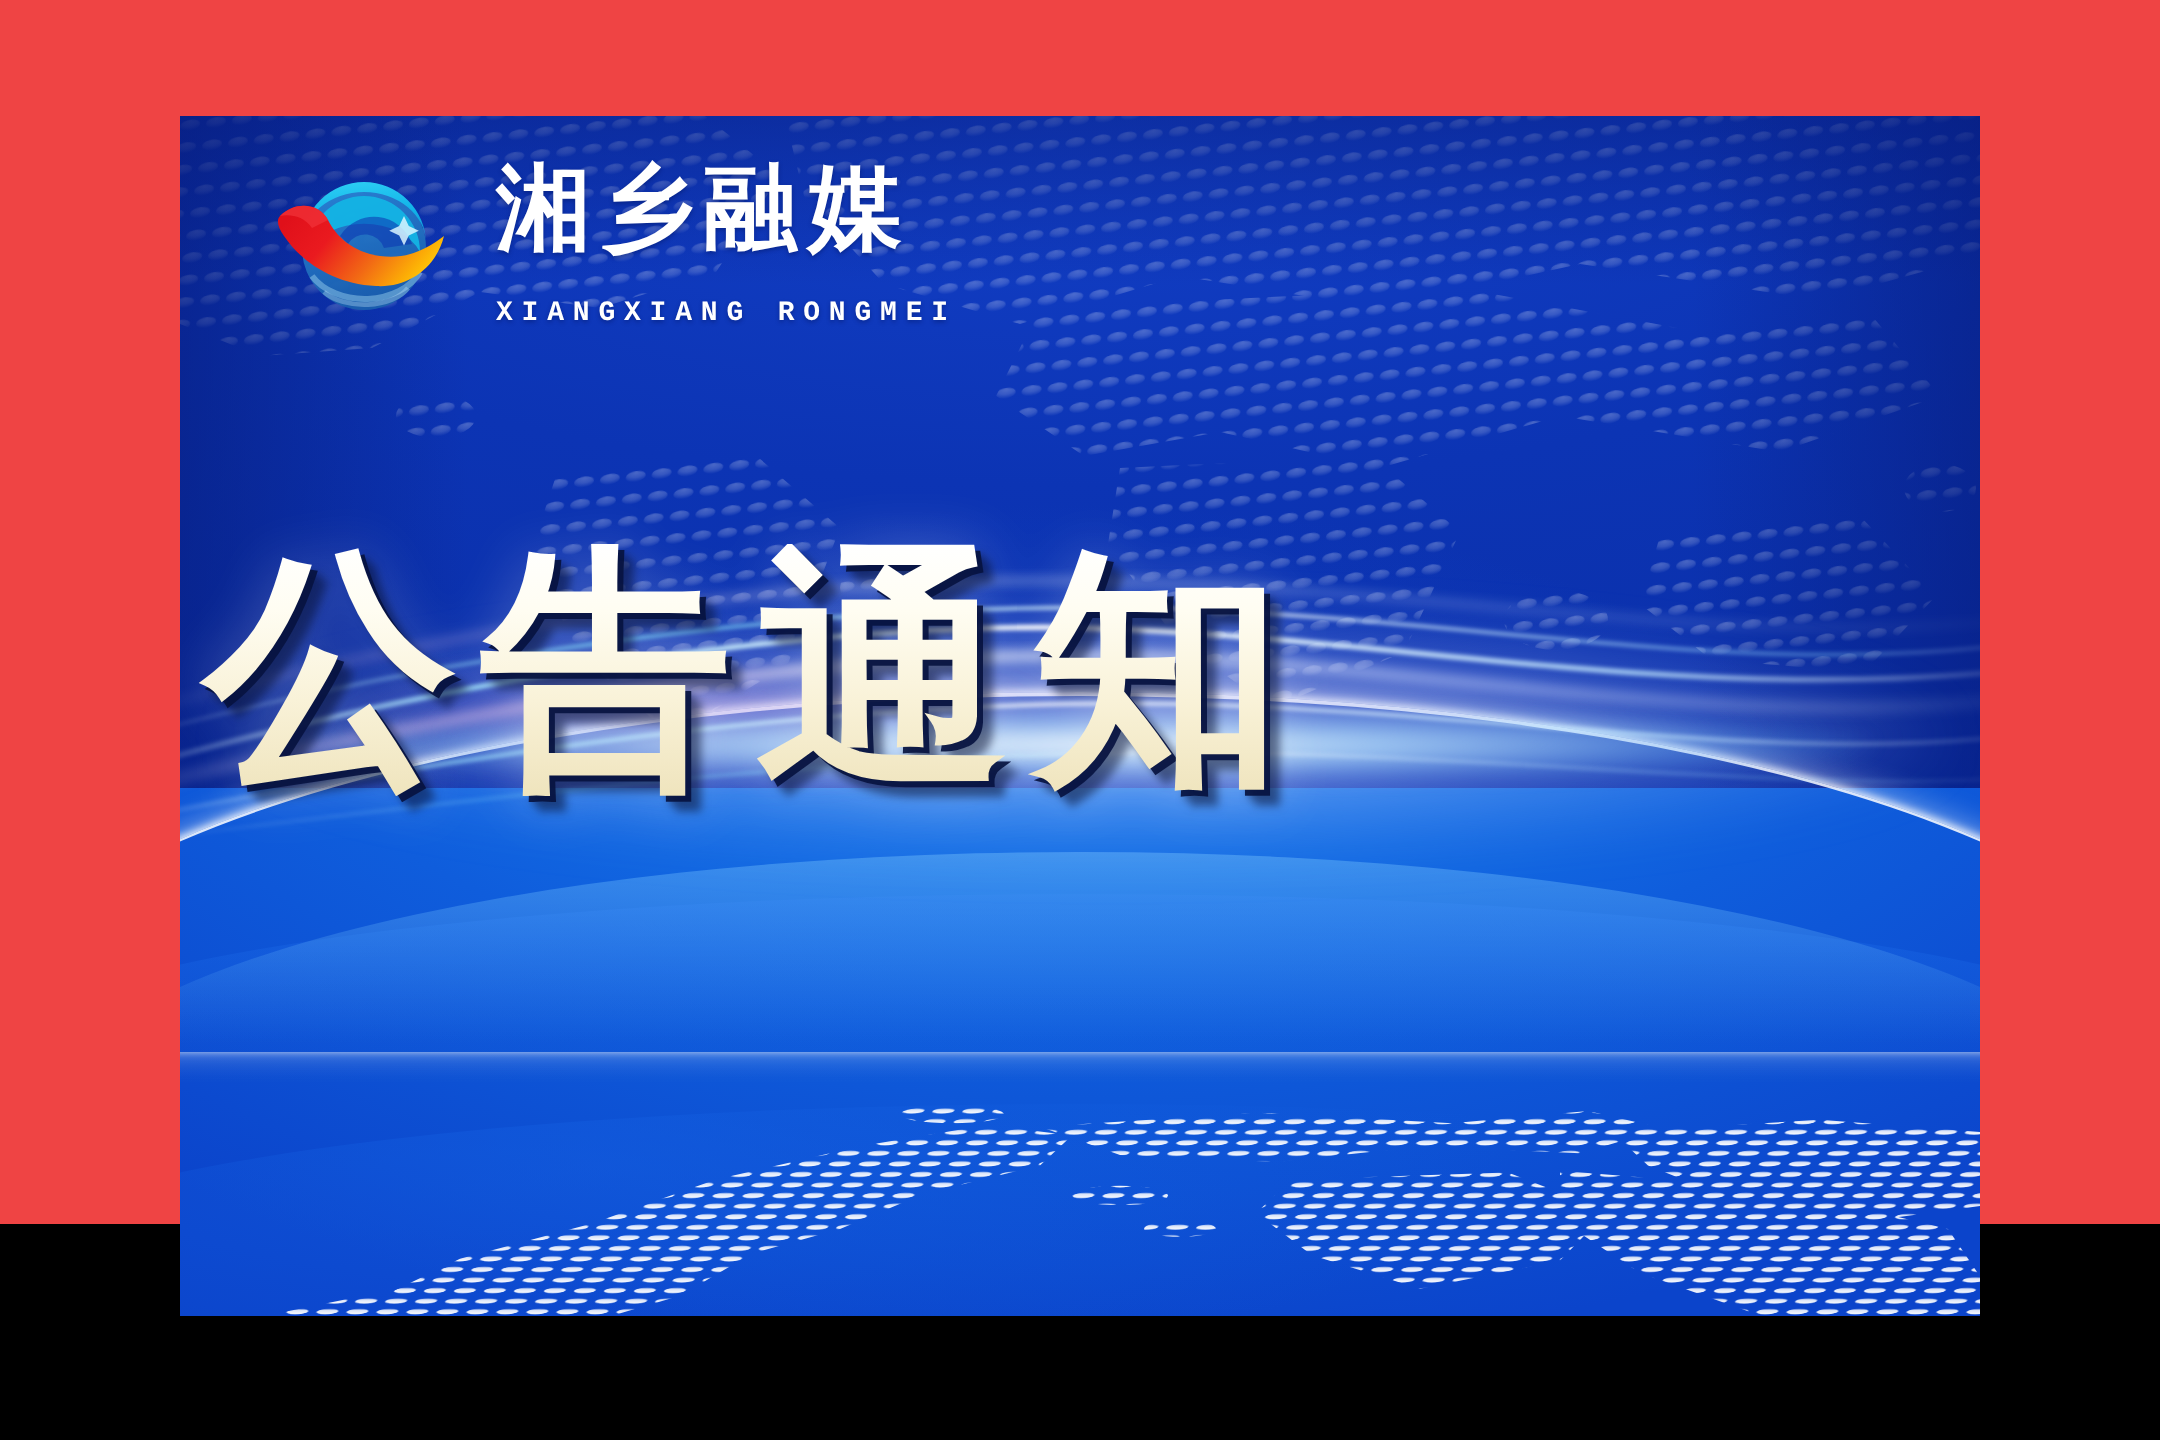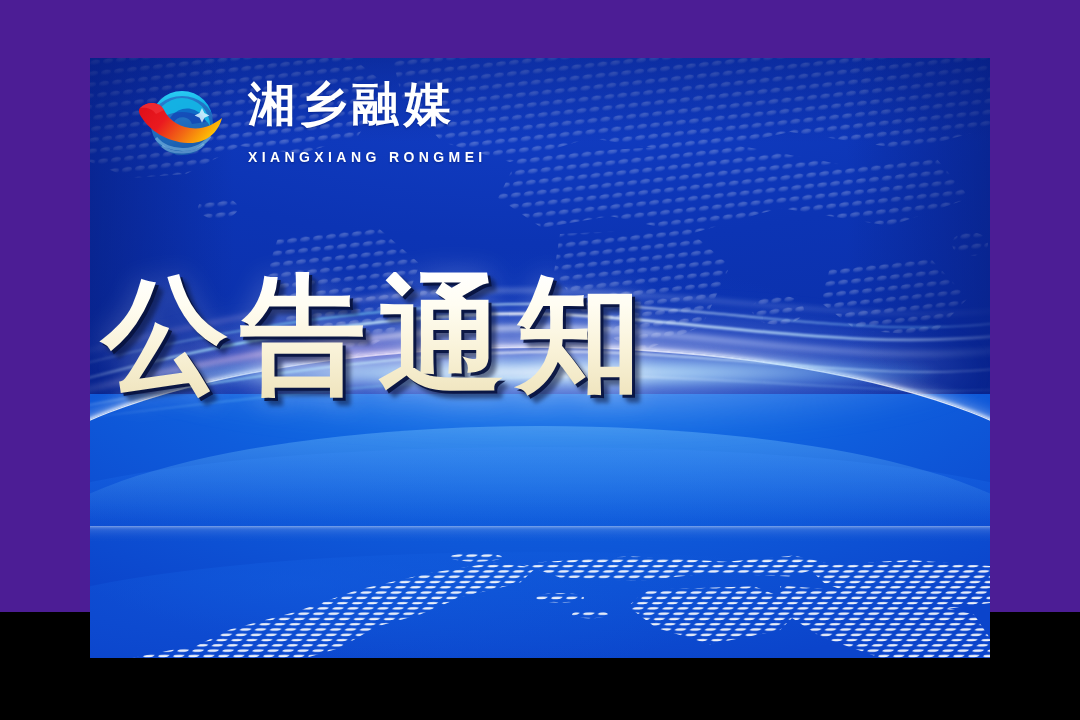--- a/index.html
+++ b/index.html
@@ -8,21 +8,21 @@
     width:1080px; height:720px;
     background:#000;
     font-family:"Liberation Sans", sans-serif;
     overflow:hidden;
   }
 
   
   #frame {
     position:relative;
     width:1080px; height:612px;
-    background:#4c1d95;
+    background:#ef4444;
   }
 
   
   #poster {
     position:absolute;
     left:90px; top:58px;
     width:900px; height:600px;
     overflow:hidden;
     background:#0b33b1;
   }
@@ -124,21 +124,21 @@
     font-weight:bold;
     font-size:47px;
     letter-spacing:5px;
     color:#ffffff;
     line-height:1.04;
     text-shadow:0 1px 2px rgba(0,20,90,.45);
     white-space:nowrap;
   }
   .logo-en {
     margin-top:20px;
-    font-family:Liberation Sans, sans-serif;
+    font-family:Liberation Mono, monospace;
     font-weight:bold;
     font-size:14px;
     letter-spacing:4.4px;
     color:#ffffff;
     white-space:nowrap;
     text-shadow:0 1px 2px rgba(0,20,90,.45);
   }
 
   
   .headline {

